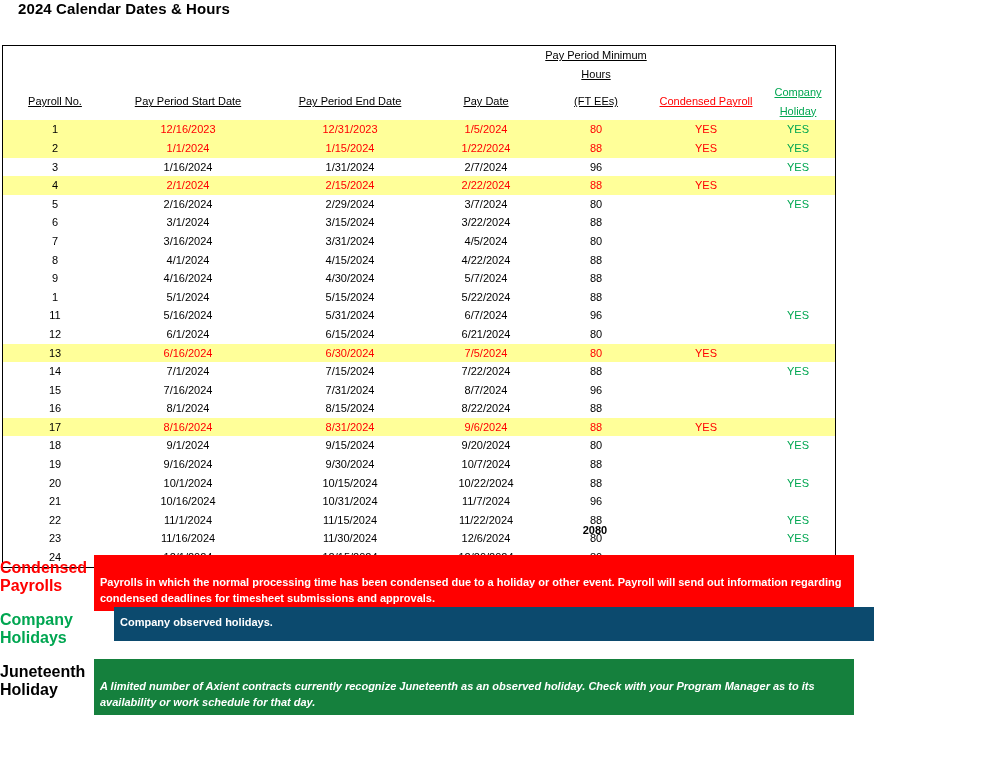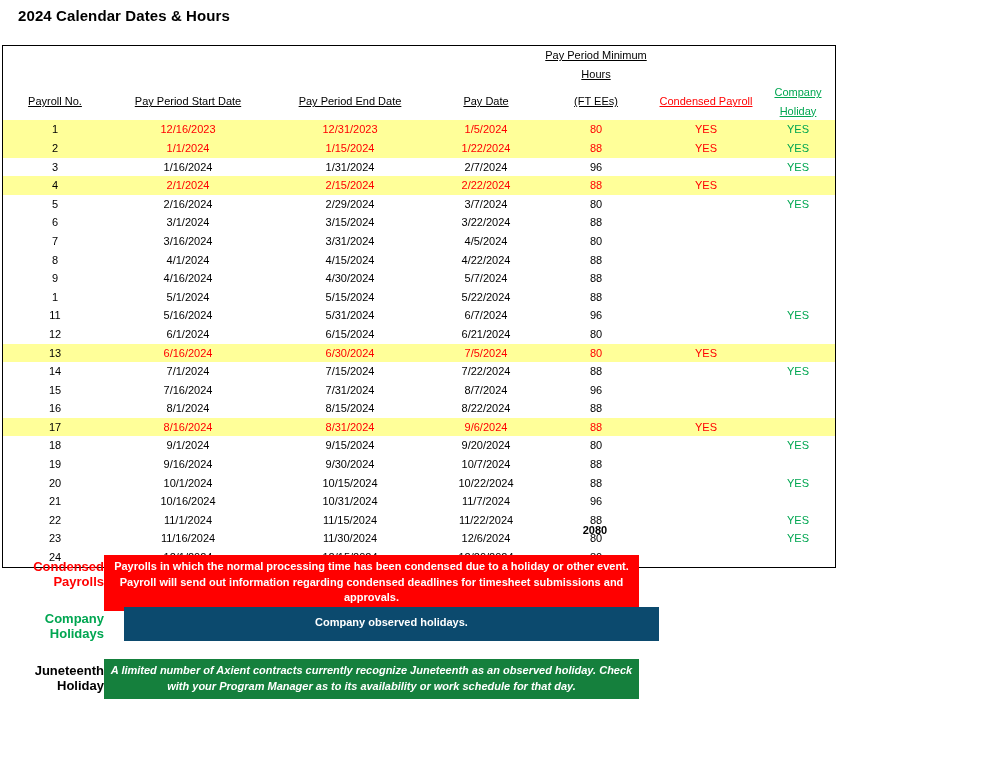--- a/index.html
+++ b/index.html
@@ -12,21 +12,21 @@
     height: 773px;
     font-family: "Liberation Sans", sans-serif;
     font-size: 11px;
     color: #000000;
     position: relative;
     overflow: hidden;
   }
   #page-title {
     position: absolute;
     left: 18px;
-    top: 7px;
+    top: 0;
     font-size: 15px;
     font-weight: bold;
     letter-spacing: 0.1px;
   }
 
   
   .table-wrap {
     position: absolute;
     left: 2px;
     top: 45px;
@@ -106,38 +106,37 @@
     position: absolute;
     left: 0px;
     width: 1000px;
   }
   .legend-row {
     position: absolute;
     display: flex;
     align-items: flex-start;
   }
   .legend-label {
-    width: 104px;
-    text-align: right;
-    font-size: 13px;
+    width: 94px;
+    text-align: left;
+    font-size: 16px;
     font-weight: bold;
     padding-top: 4px;
     box-sizing: border-box;
   }
   .legend-label.cp { color: #ff0000; }
   .legend-label.ch { color: #00a651; }
   .legend-label.jt { color: #000000; }
   .legend-box {
-    width: 535px;
+    width: 760px;
     box-sizing: border-box;
-    padding: 4px 6px 5px 6px;
+    padding: 20px 6px 5px 6px;
     font-size: 11px;
     font-weight: bold;
     line-height: 15.5px;
-    text-align: center;
   }
   .legend-box.red { background: #ff0000; color: #ffffff; }
   .legend-box.green { background: #0c4a6e; color: #ffffff; }
   .legend-box.black { background: #15803d; color: #ffffff; font-style: italic; }
 
   .lr1 { top: 555px; left: 0px; }
   .lr2 { top: 607px; left: 0px; gap: 20px; }
   .lr3 { top: 659px; left: 0px; }
   .lr2 .legend-box { padding-top: 8px; padding-bottom: 10px; }
 </style>

